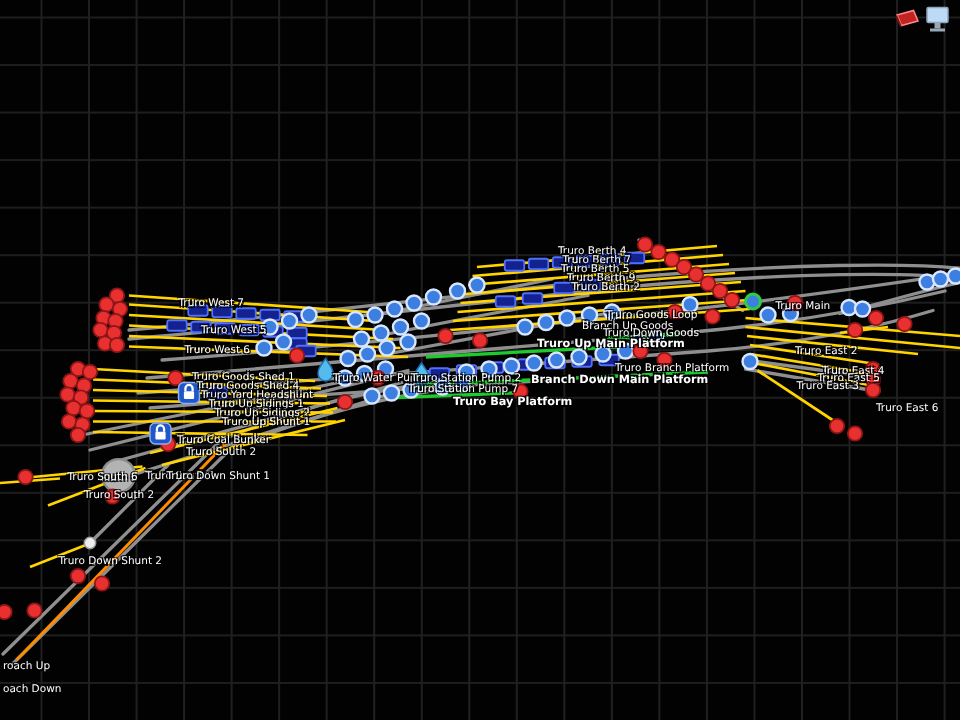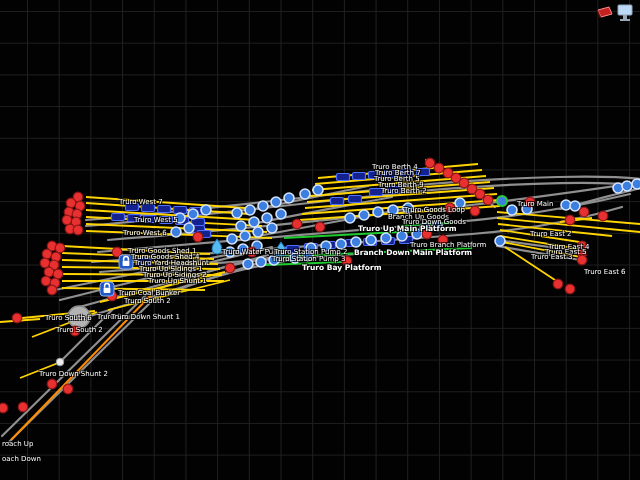--- a/index.html
+++ b/index.html
@@ -259,21 +259,21 @@
       <div class="map-label" style="left: 148px; top: 277px;">Truro Up Shunt 1</div>
       <div class="map-label" style="left: 118px; top: 289px;">Truro Coal Bunker</div>
       <div class="map-label" style="left: 124px; top: 297px;">Truro South 2</div>
       <div class="map-label" style="left: 97px; top: 313px;">Truro South 1</div>
       <div class="map-label" style="left: 111px; top: 313px;">Truro Down Shunt 1</div>
       <div class="map-label" style="left: 45px; top: 314px;">Truro South 6</div>
       <div class="map-label" style="left: 56px; top: 326px;">Truro South 2</div>
       <div class="map-label" style="left: 39px; top: 370px;">Truro Down Shunt 2</div>
       <div class="map-label" style="left: 222px; top: 248px;">Truro Water Pump</div>
       <div class="map-label" style="left: 274px; top: 248px;">Truro Station Pump 2</div>
-      <div class="map-label" style="left: 272px; top: 255px;">Truro Station Pump 3</div>
+      <div class="map-label" style="left: 272px; top: 255px;">Truro Station Pump 7</div>
       <div class="map-label platform" style="left: 358px; top: 225px;">Truro Up Main Platform</div>
       <div class="map-label platform" style="left: 354px; top: 249px;">Branch Down Main Platform</div>
       <div class="map-label platform" style="left: 302px; top: 264px;">Truro Bay Platform</div>
       <div class="map-label" style="left: 410px; top: 241px;">Truro Branch Platform</div>
       <div class="map-label" style="left: 372px; top: 163px; text-align: right;">Truro Berth 4</div>
       <div class="map-label" style="left: 375px; top: 169px;">Truro Berth 7</div>
       <div class="map-label" style="left: 374px; top: 175px;">Truro Berth 5</div>
       <div class="map-label" style="left: 378px; top: 181px;">Truro Berth 9</div>
       <div class="map-label" style="left: 381px; top: 187px;">Truro Berth 2</div>
       <div class="map-label" style="left: 404px; top: 206px;">Truro Goods Loop</div>

